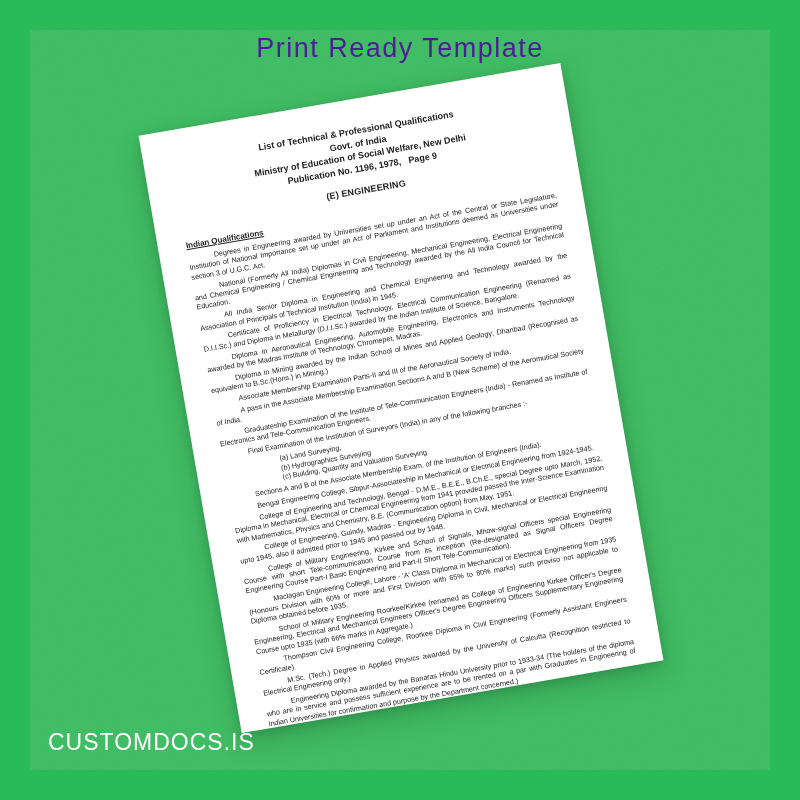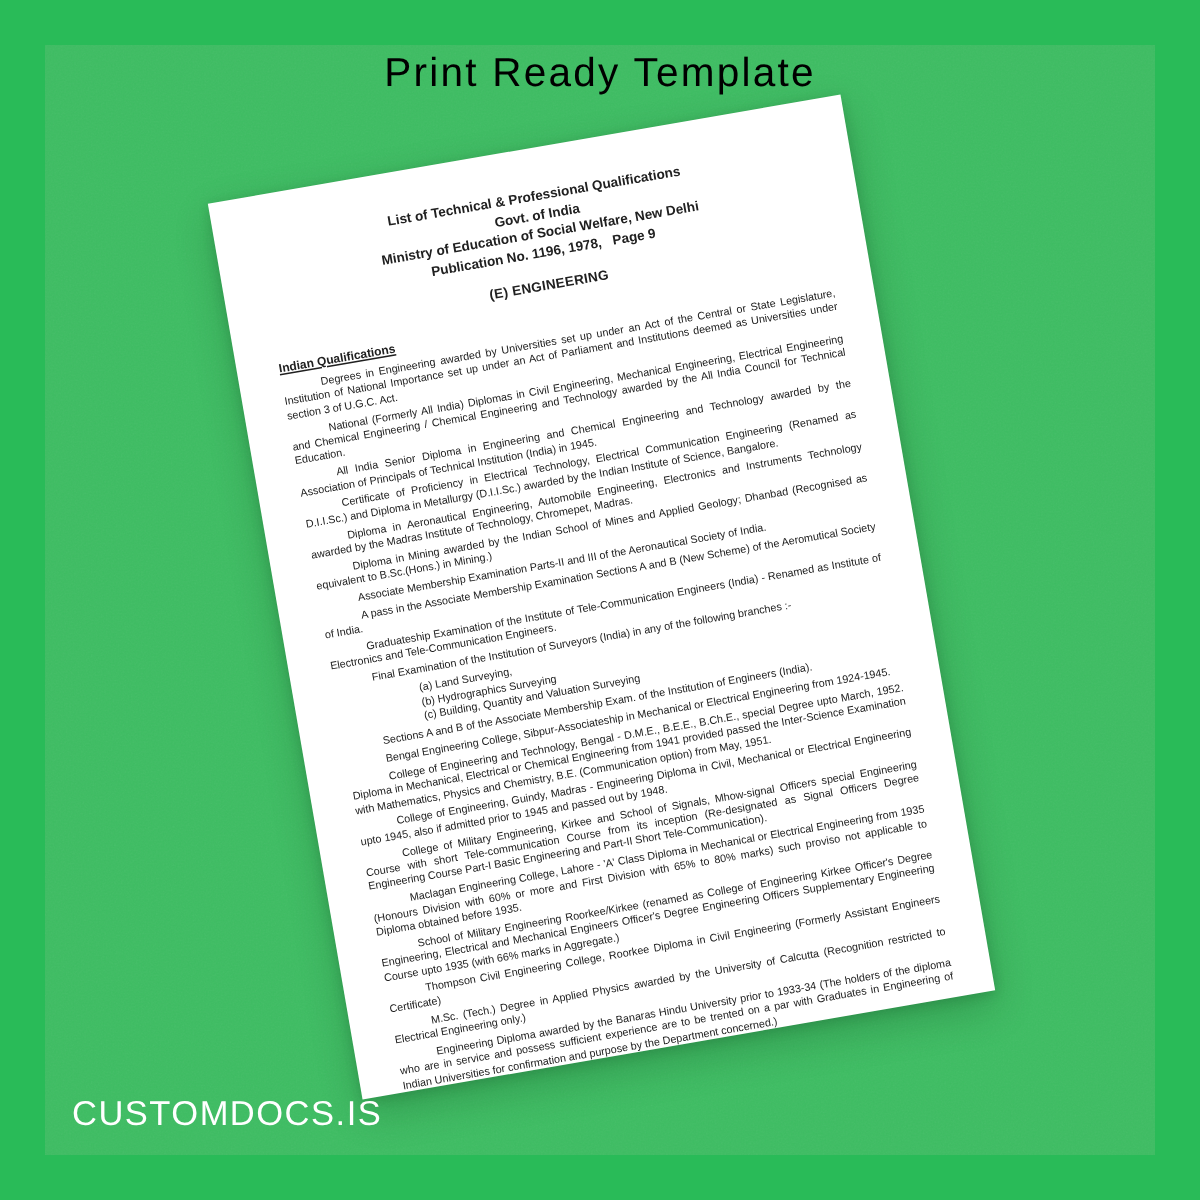--- a/index.html
+++ b/index.html
@@ -15,21 +15,21 @@
     left: 30px; top: 30px; right: 30px; bottom: 30px;
     background: #3dbd62; 
     overflow: hidden;
   }
   .noise { position: absolute; left: 0; top: 0; width: 100%; height: 100%; opacity: .5; }
   .header-title {
     position: absolute;
     left: 0; right: 0; top: 33px;
     margin: 0;
     text-align: center;
-    color: #000000;
+    color: #4c1d95;
     font-size: 27px;
     font-weight: 300;
     letter-spacing: 1.5px;
   }
   .brand {
     position: absolute;
     left: 48px; top: 729px;
     color: #ffffff;
     font-size: 23px;
     font-weight: 400;

